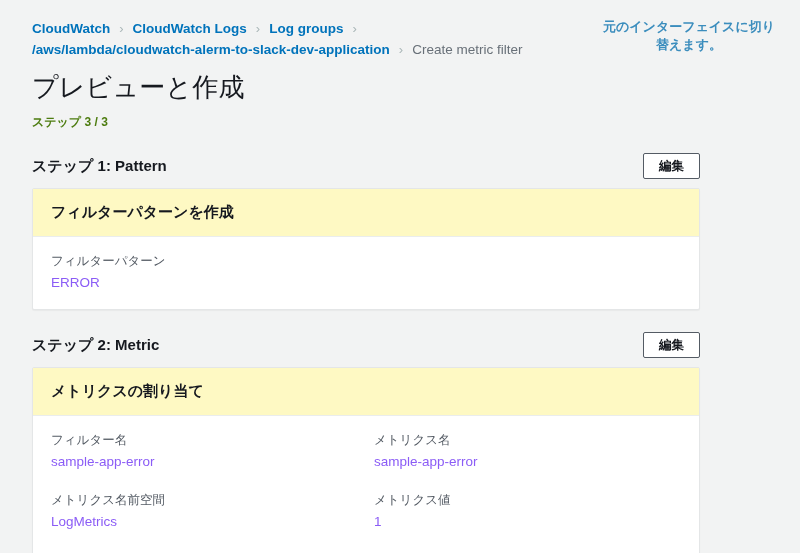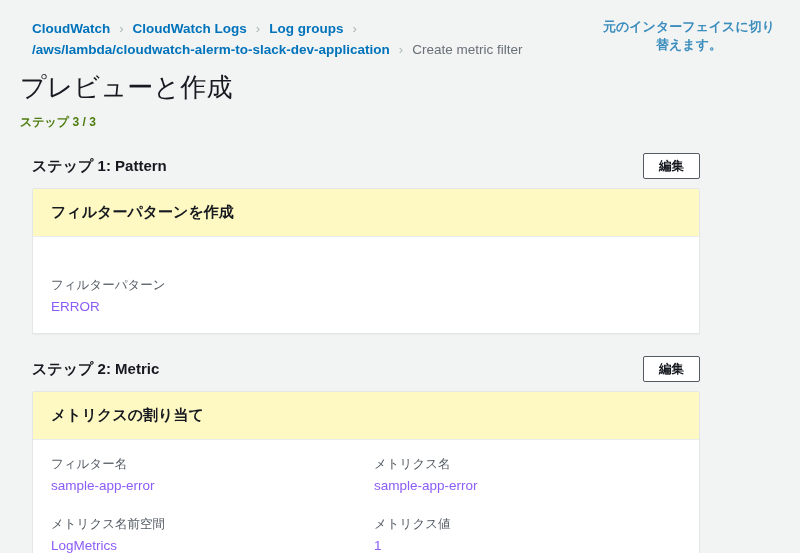--- a/index.html
+++ b/index.html
@@ -55,21 +55,21 @@
     font-weight: 700;
     line-height: 18px;
     text-align: center;
     text-decoration: none;
     width: 178px;
     display: block;
   }
 
   
   .page-head {
-    padding: 10px 32px 0 20px;
+    padding: 10px 32px 0 32px;
   }
   .page-title {
     font-size: 26px;
     font-weight: 400;
     letter-spacing: .2px;
     margin: 0;
     color: #16191f;
   }
   .page-step {
     font-size: 12px;
@@ -182,21 +182,21 @@
     <div class="section">
       <div class="section-head">
         <div class="section-title">ステップ 1: Pattern</div>
         <button class="btn-edit">編集</button>
       </div>
       <div class="card">
         <div class="card-head">
           <div class="card-head-title">フィルターパターンを作成</div>
         </div>
         <div class="card-body">
-          <div class="kv-grid" style="grid-template-columns: 1fr; margin-top: 24px;">
+          <div class="kv-grid" style="grid-template-columns: 1fr;">
             <div class="kv">
               <div class="kv-label">フィルターパターン</div>
               <div class="kv-value">ERROR</div>
             </div>
           </div>
         </div>
       </div>
     </div>
     <div class="section">
       <div class="section-head">

